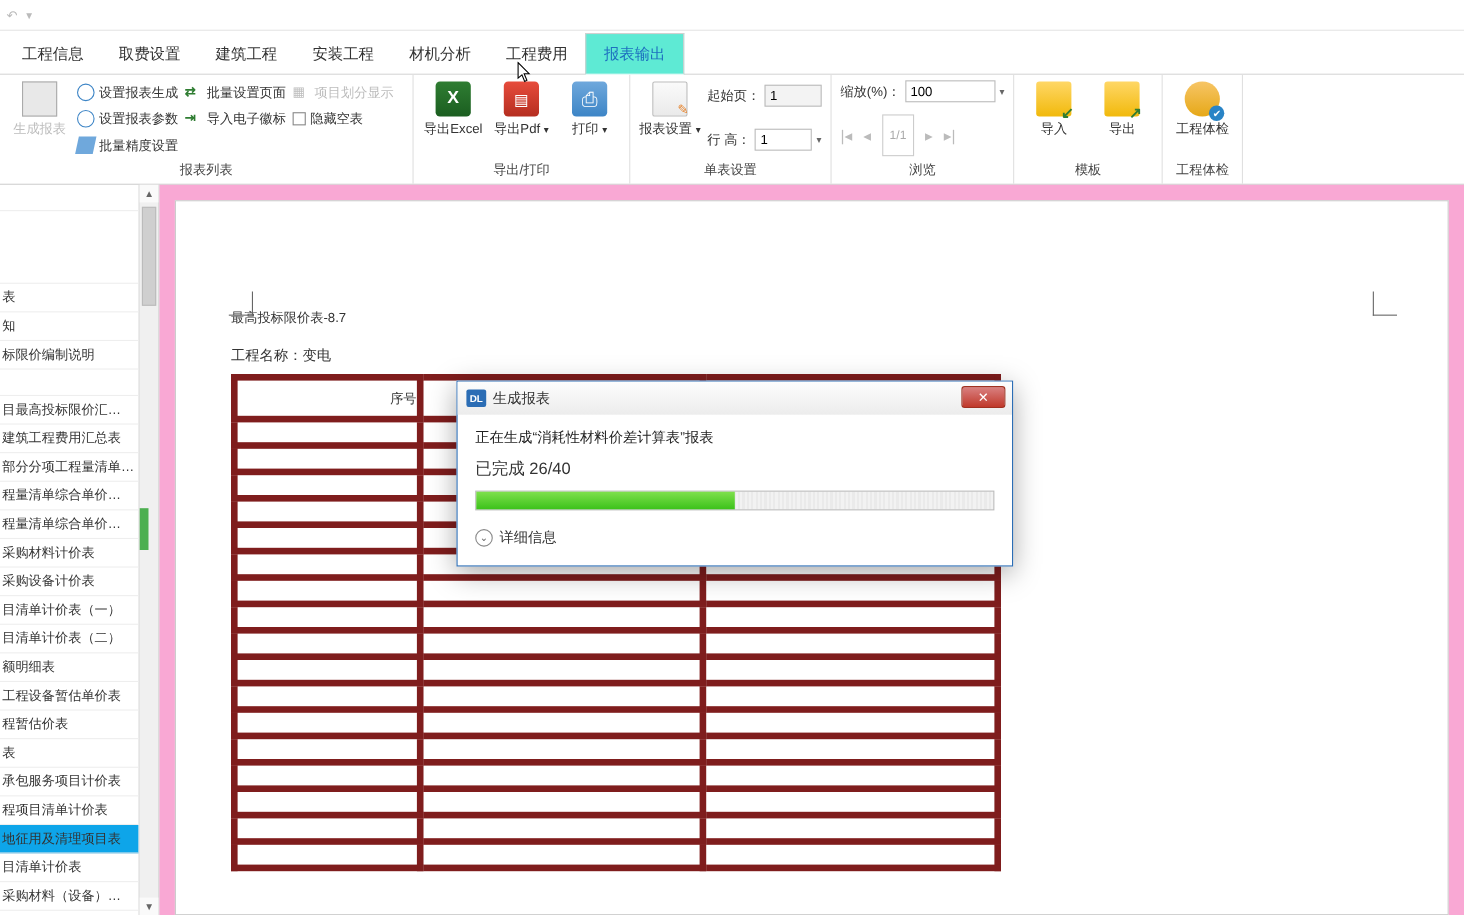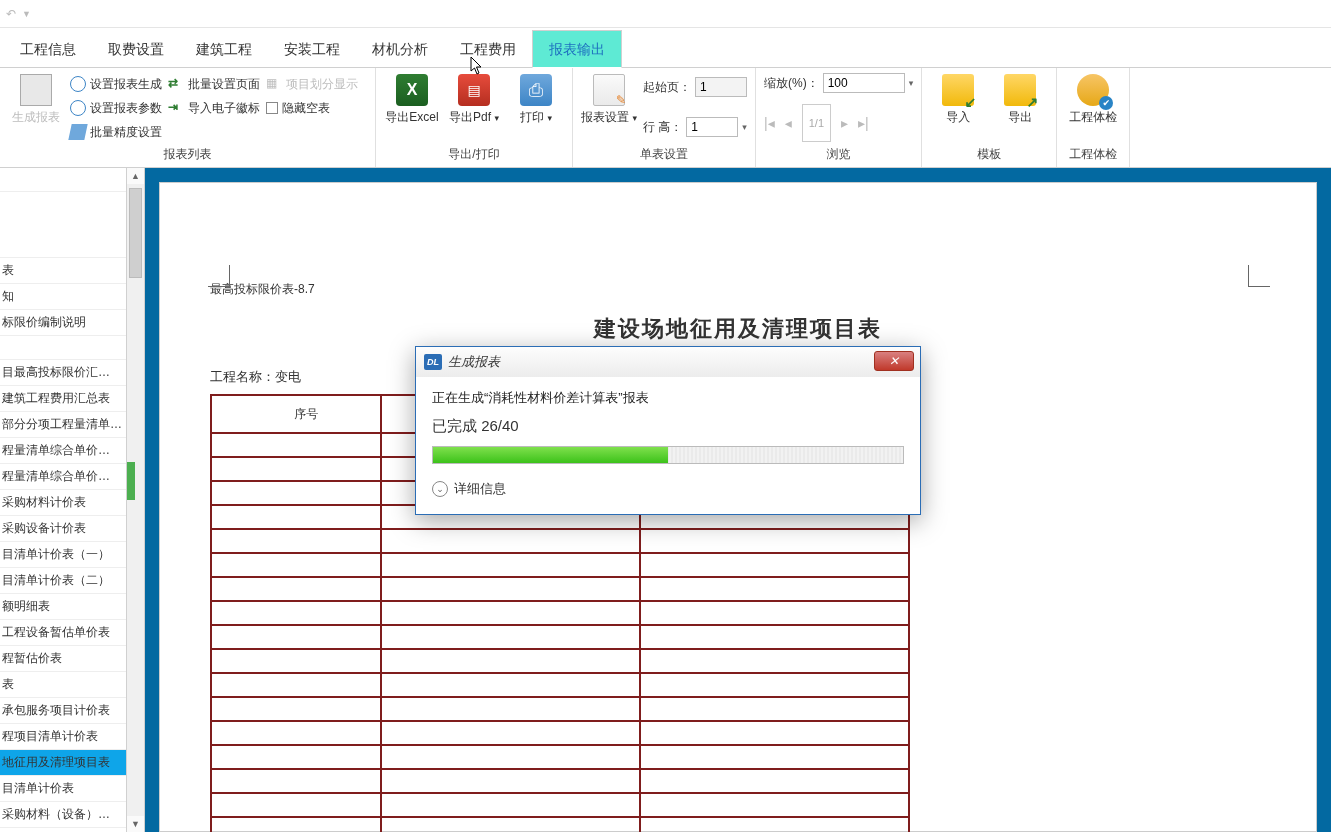--- a/index.html
+++ b/index.html
@@ -42,38 +42,38 @@
   .sidebar .blk { height: 24px; border-bottom: 1px solid #eee; }
   .side-item { padding: 4px 4px 4px 2px; font-size: 12px; border-bottom: 1px solid #eee; cursor: pointer; white-space: nowrap; overflow: hidden; }
   .side-item.sel { background: #0ea5e9; }
   .vscroll { width: 18px; border-right: 1px solid #d0d0d0; position: relative; background: #f0f0f0; }
   .vscroll .arrow { position: absolute; left: 0; right: 0; height: 16px; background: #fafafa; display: flex; align-items: center; justify-content: center; font-size: 9px; color: #666; }
   .vscroll .arrow.up { top: 0; }
   .vscroll .arrow.dn { bottom: 0; }
   .vscroll .thumb { position: absolute; left: 2px; right: 2px; top: 20px; height: 90px; background: #cfcfcf; border: 1px solid #bbb; }
   .greentab { position: absolute; left: 0; width: 8px; height: 38px; top: 294px; background: #4caf50; }
 
-  .canvas { flex: 1; background: #0369a1; position: relative; overflow: hidden; }
+  .canvas { flex: 1; background: #f9a8d4; position: relative; overflow: hidden; }
   .page { position: absolute; left: 14px; top: 14px; right: 14px; bottom: 0; border: 1px solid #ccc; background: #fff; padding: 50px 50px 0 50px; }
   .corner { position: absolute; width: 26px; height: 26px; border-color: #666; border-style: solid; border-width: 0; }
   .corner.tr { top: 82px; right: 46px; border-bottom-width: 1px; border-left-width: 1px; width:22px; height:22px;}
   .corner.tl2 { top: 82px; left: 48px; border-bottom-width: 1px; border-right-width: 1px; width:22px; height:22px;}
   .annot { font-size: 12px; color: #333; margin-top: 48px; margin-bottom: 16px; }
   .doc-title { text-align: center; font-size: 22px; font-weight: 600; letter-spacing: 2px; margin-bottom: 24px; }
   .proj { font-size: 13px; margin-bottom: 8px; }
   .tbl { width: 700px; border-collapse: collapse; }
-  .tbl td, .tbl th { border: 2px solid #7f1d1d; height: 24px; font-size: 12px; text-align: center; padding-left: 21px; }
+  .tbl td, .tbl th { border: 6px solid #7f1d1d; height: 24px; font-size: 12px; text-align: right; padding-left: 21px; }
   .tbl th { font-weight: normal; height: 38px; }
   .col1 { width: 170px; }
   .col2 { width: 260px; }
   .col3 { width: 270px; }
 
   
   .dialog { position: absolute; left: 415px; top: 346px; width: 506px; background: #fff; border: 1px solid #2b6db5; box-shadow: 0 6px 24px rgba(0,0,0,.35); }
-  .dlg-title { height: 30px; background: linear-gradient(#fdfdfd,#ececec); display: flex; align-items: center; padding: 0 8px; gap: 6px; font-size: 13px; position: relative; font-style: italic; }
+  .dlg-title { height: 30px; background: linear-gradient(#fdfdfd,#ececec); display: flex; align-items: center; padding: 0 8px; gap: 6px; font-size: 13px; position: relative; }
   .dlg-title .logo { width: 18px; height: 16px; background: #2b6db5; color: #fff; font-size: 9px; font-weight: bold; display: flex; align-items: center; justify-content: center; border-radius: 2px; }
   .dlg-close { position: absolute; right: 6px; top: 4px; width: 40px; height: 20px; background: linear-gradient(#d98080,#c0392b); border: 1px solid #a03020; border-radius: 3px; display: flex; align-items: center; justify-content: center; color: #fff; font-size: 12px; }
   .dlg-body { padding: 12px 16px 16px; }
   .dlg-line { font-size: 13px; color: #222; margin-bottom: 10px; }
   .dlg-prog { font-size: 15px; margin-bottom: 10px; }
   .progress { width: 100%; height: 18px; border: 1px solid #bbb; background: repeating-linear-gradient(90deg,#f2f2f2,#f2f2f2 2px,#eaeaea 2px,#eaeaea 4px); position: relative; }
   .progress .bar { position: absolute; left: 0; top: 0; bottom: 0; background: linear-gradient(#7fe04d,#3cc21a); }
   .detail { margin-top: 16px; display: flex; align-items: center; gap: 6px; color: #333; font-size: 13px; cursor: pointer; }
   .detail .chev { width: 16px; height: 16px; border: 1px solid #888; border-radius: 50%; display: flex; align-items: center; justify-content: center; font-size: 9px; color: #666; }
 
@@ -283,21 +283,20 @@
     <div class="thumb"></div>
     <div class="greentab"></div>
     <div class="arrow dn">▼</div>
   </div>
 
   <div class="canvas">
     <div class="page">
       <div class="corner tl2"></div>
       <div class="corner tr"></div>
       <div class="annot">最高投标限价表-8.7</div>
-      <div class="doc-title">建设场地征用及清理项目表</div>
       <div class="proj">
         <span>工程名称：</span><span>变电</span>
       </div>
       <table class="tbl">
         <tbody>
             <tr>
           <th class="col1">序号</th>
           <th class="col2"></th>
           <th class="col3"></th>
         </tr>

